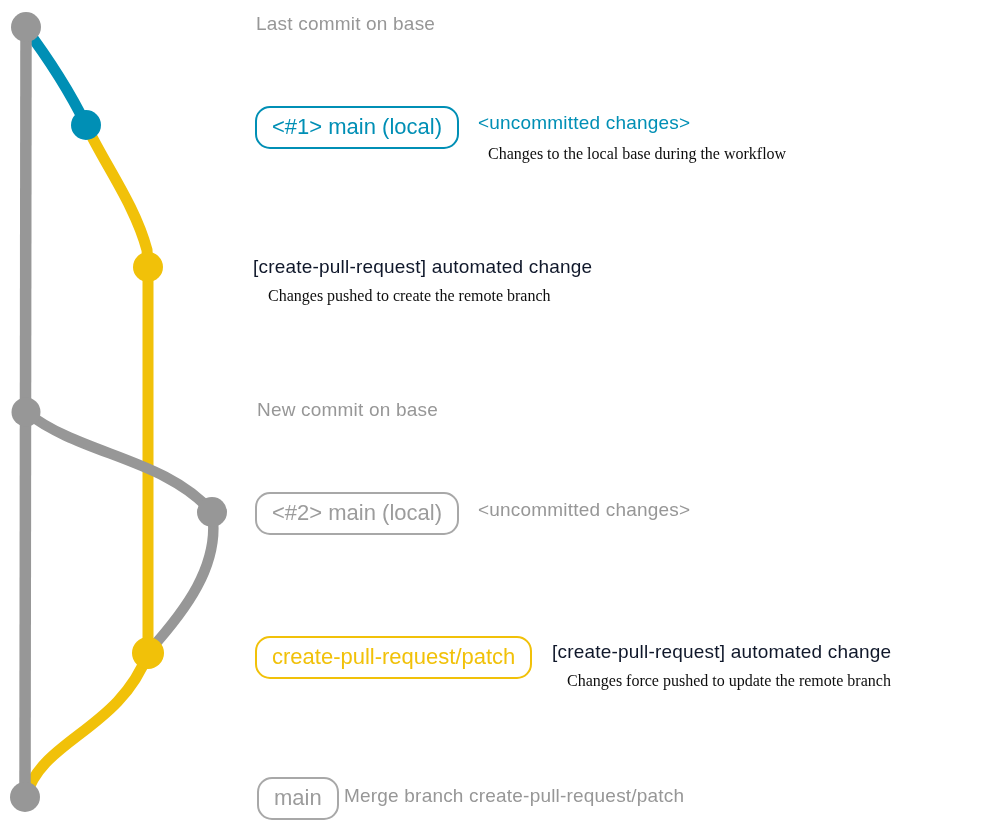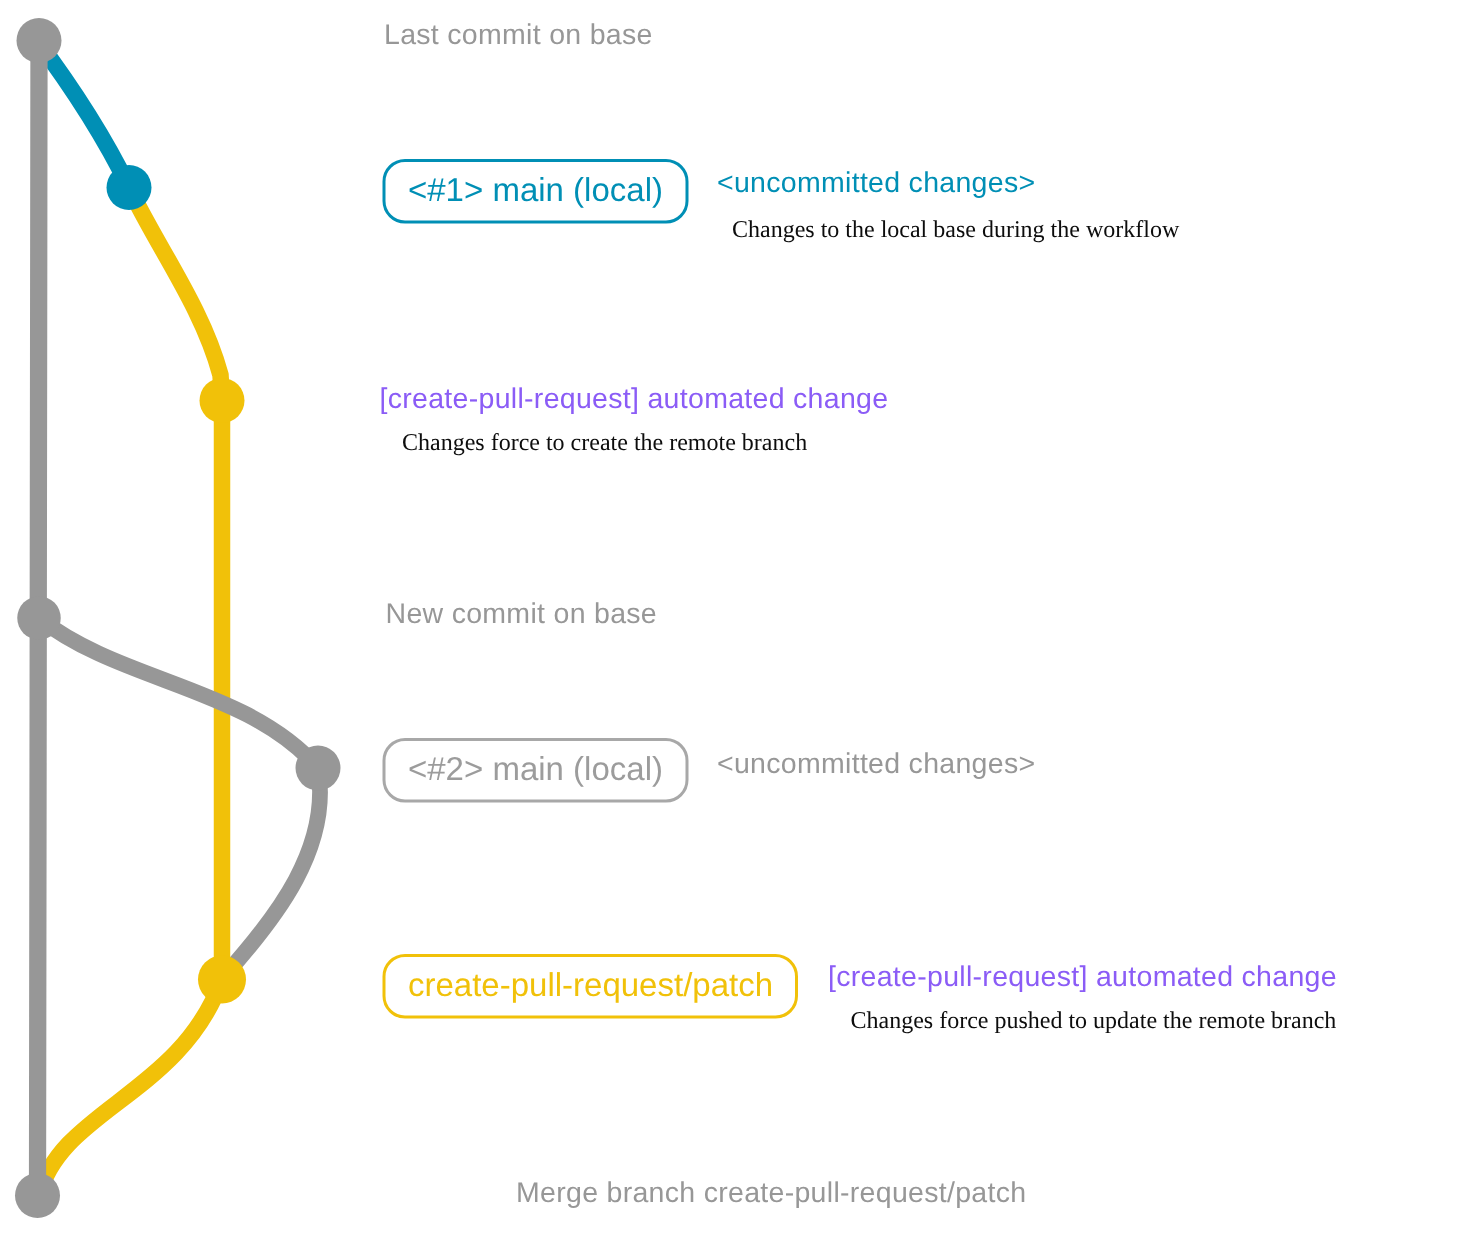--- a/index.html
+++ b/index.html
@@ -25,21 +25,21 @@
   .label-abs {
     position: absolute;
     white-space: nowrap;
   }
   .msg {
     font-size: 19px;
     letter-spacing: 0.2px;
   }
   .msg-gray  { color: #979797; }
   .msg-blue  { color: #008fb5; }
-  .msg-yellow{ color: #8b5cf6; }
+  .msg-yellow{ color: #0f172a; }
   .note {
     font-family: "Liberation Serif", serif;
     font-size: 16px;
     color: #0d0d0d;
   }
   .badge {
     display: inline-block;
     font-size: 22px;
     line-height: 1;
     padding: 8px 15px 9px 15px;
@@ -78,30 +78,33 @@
 
   <div class="label-abs msg msg-gray" style="left:256px; top:13px;">Last commit on base</div>
 
   <div class="label-abs" style="left:255px; top:106px;border-radius:16px;">
     <span class="badge badge-blue">&lt;#1&gt; main (local)</span>
   </div>
   <div class="label-abs msg msg-blue" style="left:478px; top:112px;">&lt;uncommitted changes&gt;</div>
   <div class="label-abs note" style="left:488px; top:145px;">Changes to the local base during the workflow</div>
 
   <div class="label-abs msg msg-yellow" style="left:253px; top:256px;">[create-pull-request] automated change</div>
-  <div class="label-abs note" style="left:268px; top:287px;">Changes force to create the remote branch</div>
+  <div class="label-abs note" style="left:268px; top:287px;">Changes pushed to create the remote branch</div>
 
   <div class="label-abs msg msg-gray" style="left:257px; top:399px;">New commit on base</div>
 
   <div class="label-abs" style="left:255px; top:492px;">
     <span class="badge badge-gray">&lt;#2&gt; main (local)</span>
   </div>
   <div class="label-abs msg msg-gray" style="left:478px; top:499px;">&lt;uncommitted changes&gt;</div>
 
   <div class="label-abs" style="left:255px; top:636px;">
     <span class="badge badge-yellow">create-pull-request/patch</span>
   </div>
   <div class="label-abs msg msg-yellow" style="left:552px; top:641px;">[create-pull-request] automated change</div>
   <div class="label-abs note" style="left:567px; top:672px;">Changes force pushed to update the remote branch</div>
 
+  <div class="label-abs" style="left:257px; top:777px;">
+    <span class="badge badge-gray">main</span>
+  </div>
   <div class="label-abs msg msg-gray" style="left:344px; top:785px;">Merge branch create-pull-request/patch</div>
 
 </div>
 
 </body></html>

